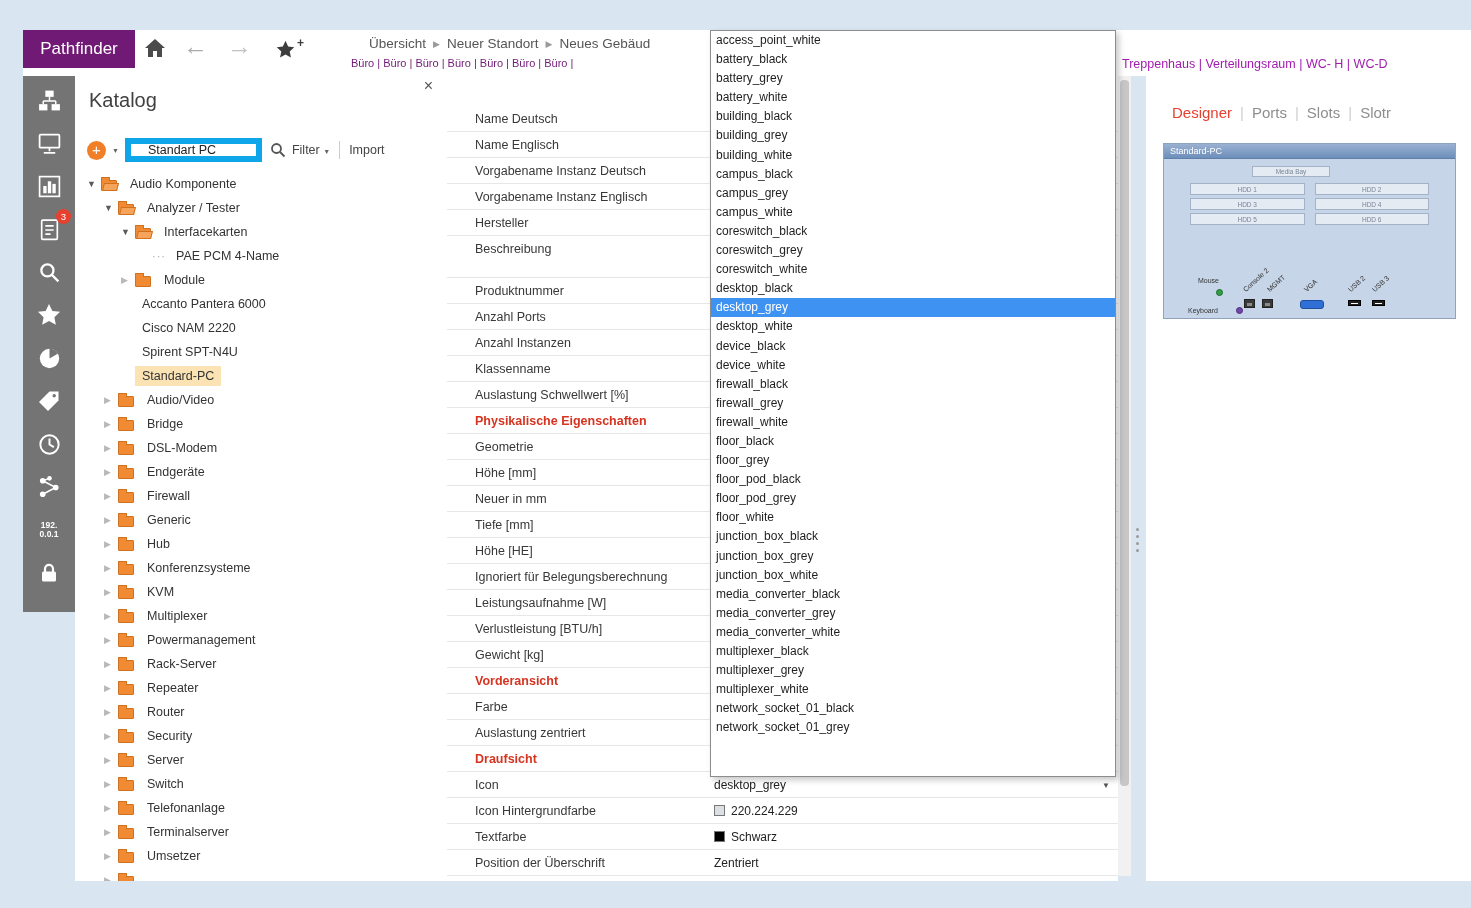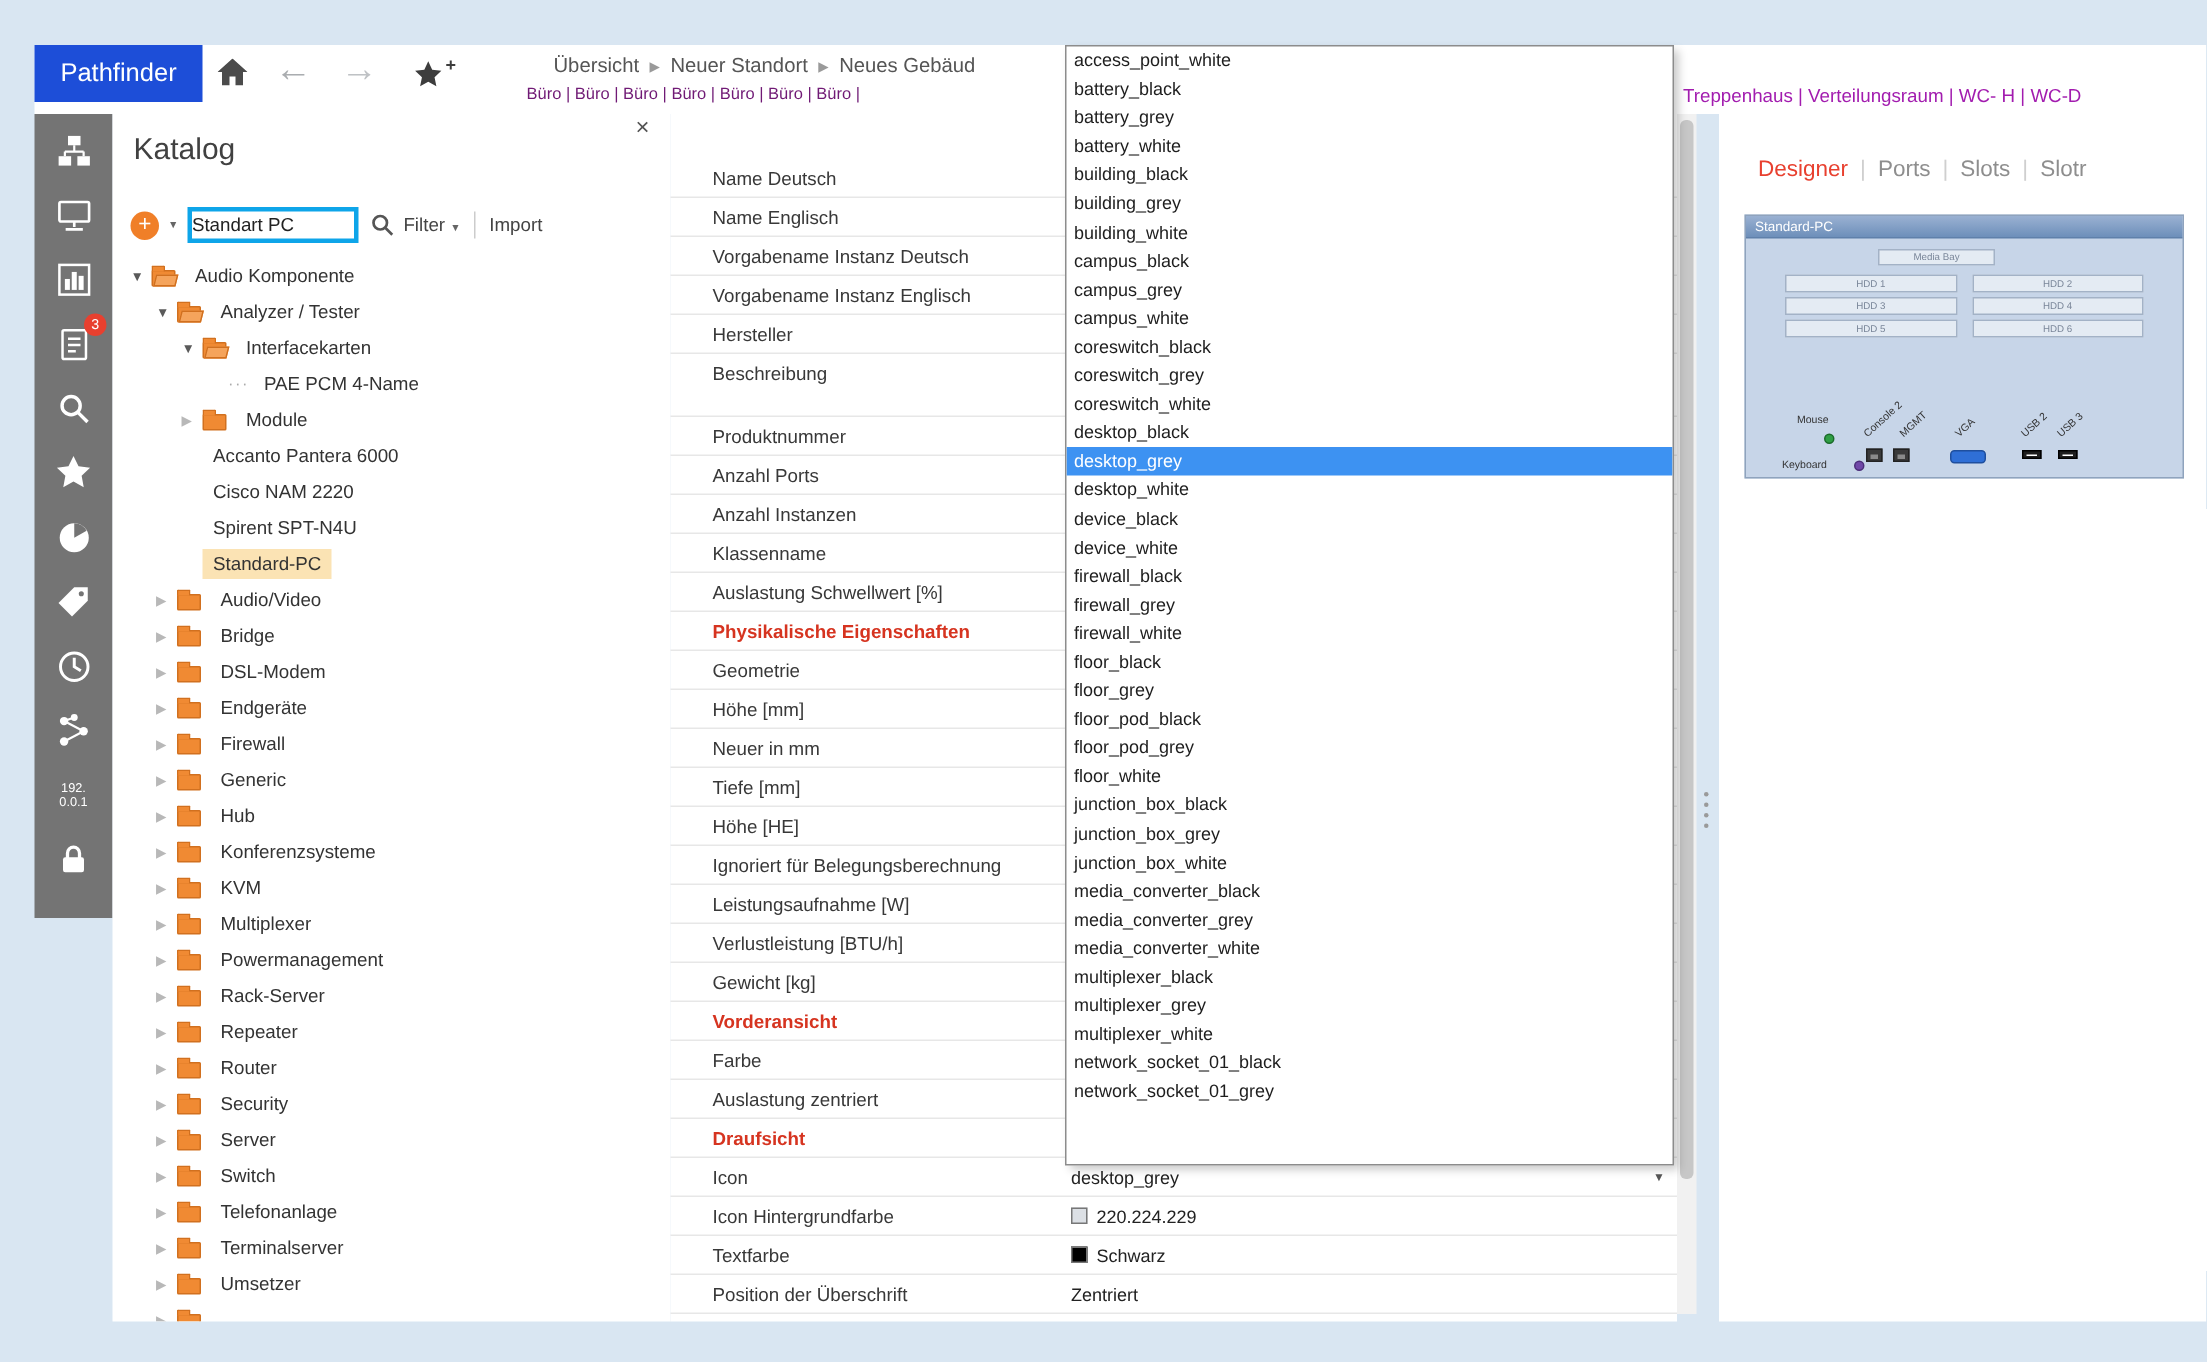--- a/index.html
+++ b/index.html
@@ -1,47 +1,47 @@
 <!DOCTYPE html>
 <html><head>
 <meta charset="utf-8">
 <style>
 *{margin:0;padding:0;box-sizing:border-box}
 body{background:#d9e6f2;font-family:"Liberation Sans",sans-serif}
 .page{position:relative;width:1471px;height:908px;background:#d9e6f2;overflow:hidden}
 
 
 .topbar{position:absolute;left:23px;top:30px;right:0;height:46px;background:#fff}
-.logo{position:absolute;left:0;top:0;width:112px;height:38px;background:#1d4ed8;color:#fff;font-size:17px;display:flex;align-items:center;justify-content:center;cursor:pointer}
+.logo{position:absolute;left:0;top:0;width:112px;height:38px;background:#701a75;color:#fff;font-size:17px;display:flex;align-items:center;justify-content:center;cursor:pointer}
 .nav{position:absolute;display:flex;align-items:center;justify-content:center;cursor:pointer}
 .home{left:120px;top:9px;width:24px;height:22px}
 .back{left:160px;top:2px;font-size:25px;font-weight:bold;color:#aaadb0}
 .fwd{left:204px;top:2px;font-size:25px;font-weight:bold;color:#bfc2c5}
 .favstar{left:252px;top:9px;position:absolute}
 .favstar .plus{position:absolute;right:-8px;top:-3px;font-size:12px;font-weight:bold;color:#3d3d3d}
 .bc1{position:absolute;left:346px;top:6px;font-size:13.5px;color:#555;white-space:nowrap}
 .bc1 .bsep{color:#9a9a9a;font-size:9px;margin:0 7px;vertical-align:1px}
 .bc1 .bitem{cursor:pointer}
 .bc2{position:absolute;left:328px;top:27px;font-size:11px;color:#701a75;white-space:nowrap}
 .bc2r{position:absolute;left:1099px;top:27px;font-size:12.5px;color:#a21caf;white-space:nowrap}
 
 
 .rail{position:absolute;left:23px;top:76px;width:52px;height:536px;background:#747474;display:flex;flex-direction:column;align-items:center;padding-top:9px;gap:13px}
 .rail-item{position:relative;width:30px;height:30px;display:flex;align-items:center;justify-content:center;cursor:pointer}
-.rail-item.ip{flex-direction:column;color:#fff;font-size:8.5px;line-height:9.5px;font-weight:normal;text-align:center}
+.rail-item.ip{flex-direction:column;color:#fff;font-size:8.5px;line-height:9.5px;font-weight:bold;text-align:center}
 .badge{position:absolute;top:-5px;right:-7px;width:15px;height:15px;border-radius:50%;background:#e8402f;color:#fff;font-size:9.5px;display:flex;align-items:center;justify-content:center}
 
 
 .catalog{position:absolute;left:75px;top:76px;width:372px;height:805px;background:#fff;overflow:hidden}
 .cat-title{position:absolute;left:14px;top:13px;font-size:20px;color:#414141}
 .cat-close{position:absolute;right:14px;top:1px;font-size:16px;color:#555;cursor:pointer}
 .cat-toolbar{position:absolute;left:12px;top:61px;height:26px;display:flex;align-items:center;gap:6px;font-size:12.5px;color:#444}
 .add-btn{width:19px;height:19px;border-radius:50%;background:#f07f28;color:#fff;font-size:15px;line-height:18px;text-align:center;cursor:pointer}
 .caret{font-size:7px;color:#666}
-.search-input{width:114px;height:24px;border:3px solid #0ea5e9;font-size:12.5px;padding:0 0;color:#222;font-family:inherit;outline:none}
+.search-input{width:137px;height:24px;border:6px solid #0ea5e9;font-size:12.5px;padding:0 17px;color:#222;font-family:inherit;outline:none}
 .mag{display:flex;align-items:center;cursor:pointer;margin-left:2px}
 .filter,.import{cursor:pointer}
 .vsep{width:1px;height:18px;background:#ccc;margin:0 3px}
 .tree{position:absolute;left:0;top:96px;right:0;bottom:0;overflow:hidden;font-size:12.5px;color:#333}
 .tree-row{height:24px;display:flex;align-items:center;white-space:nowrap;cursor:pointer}
 .expander{width:14px;font-size:9px;color:#5a5a5a;flex:none}
 .expander.closed{color:#b8b8b8}
 .dots{color:#aaa;font-size:11px;letter-spacing:1px;margin-right:3px}
 .folder{width:16px;height:11px;background:#f08a33;border:1px solid #d1701f;border-radius:1px;position:relative;margin-right:6px;flex:none;margin-top:2px}
 .folder::before{content:'';position:absolute;left:-1px;top:-4px;width:7px;height:3px;background:#f08a33;border:1px solid #d1701f;border-bottom:none;border-radius:1px 1px 0 0}

